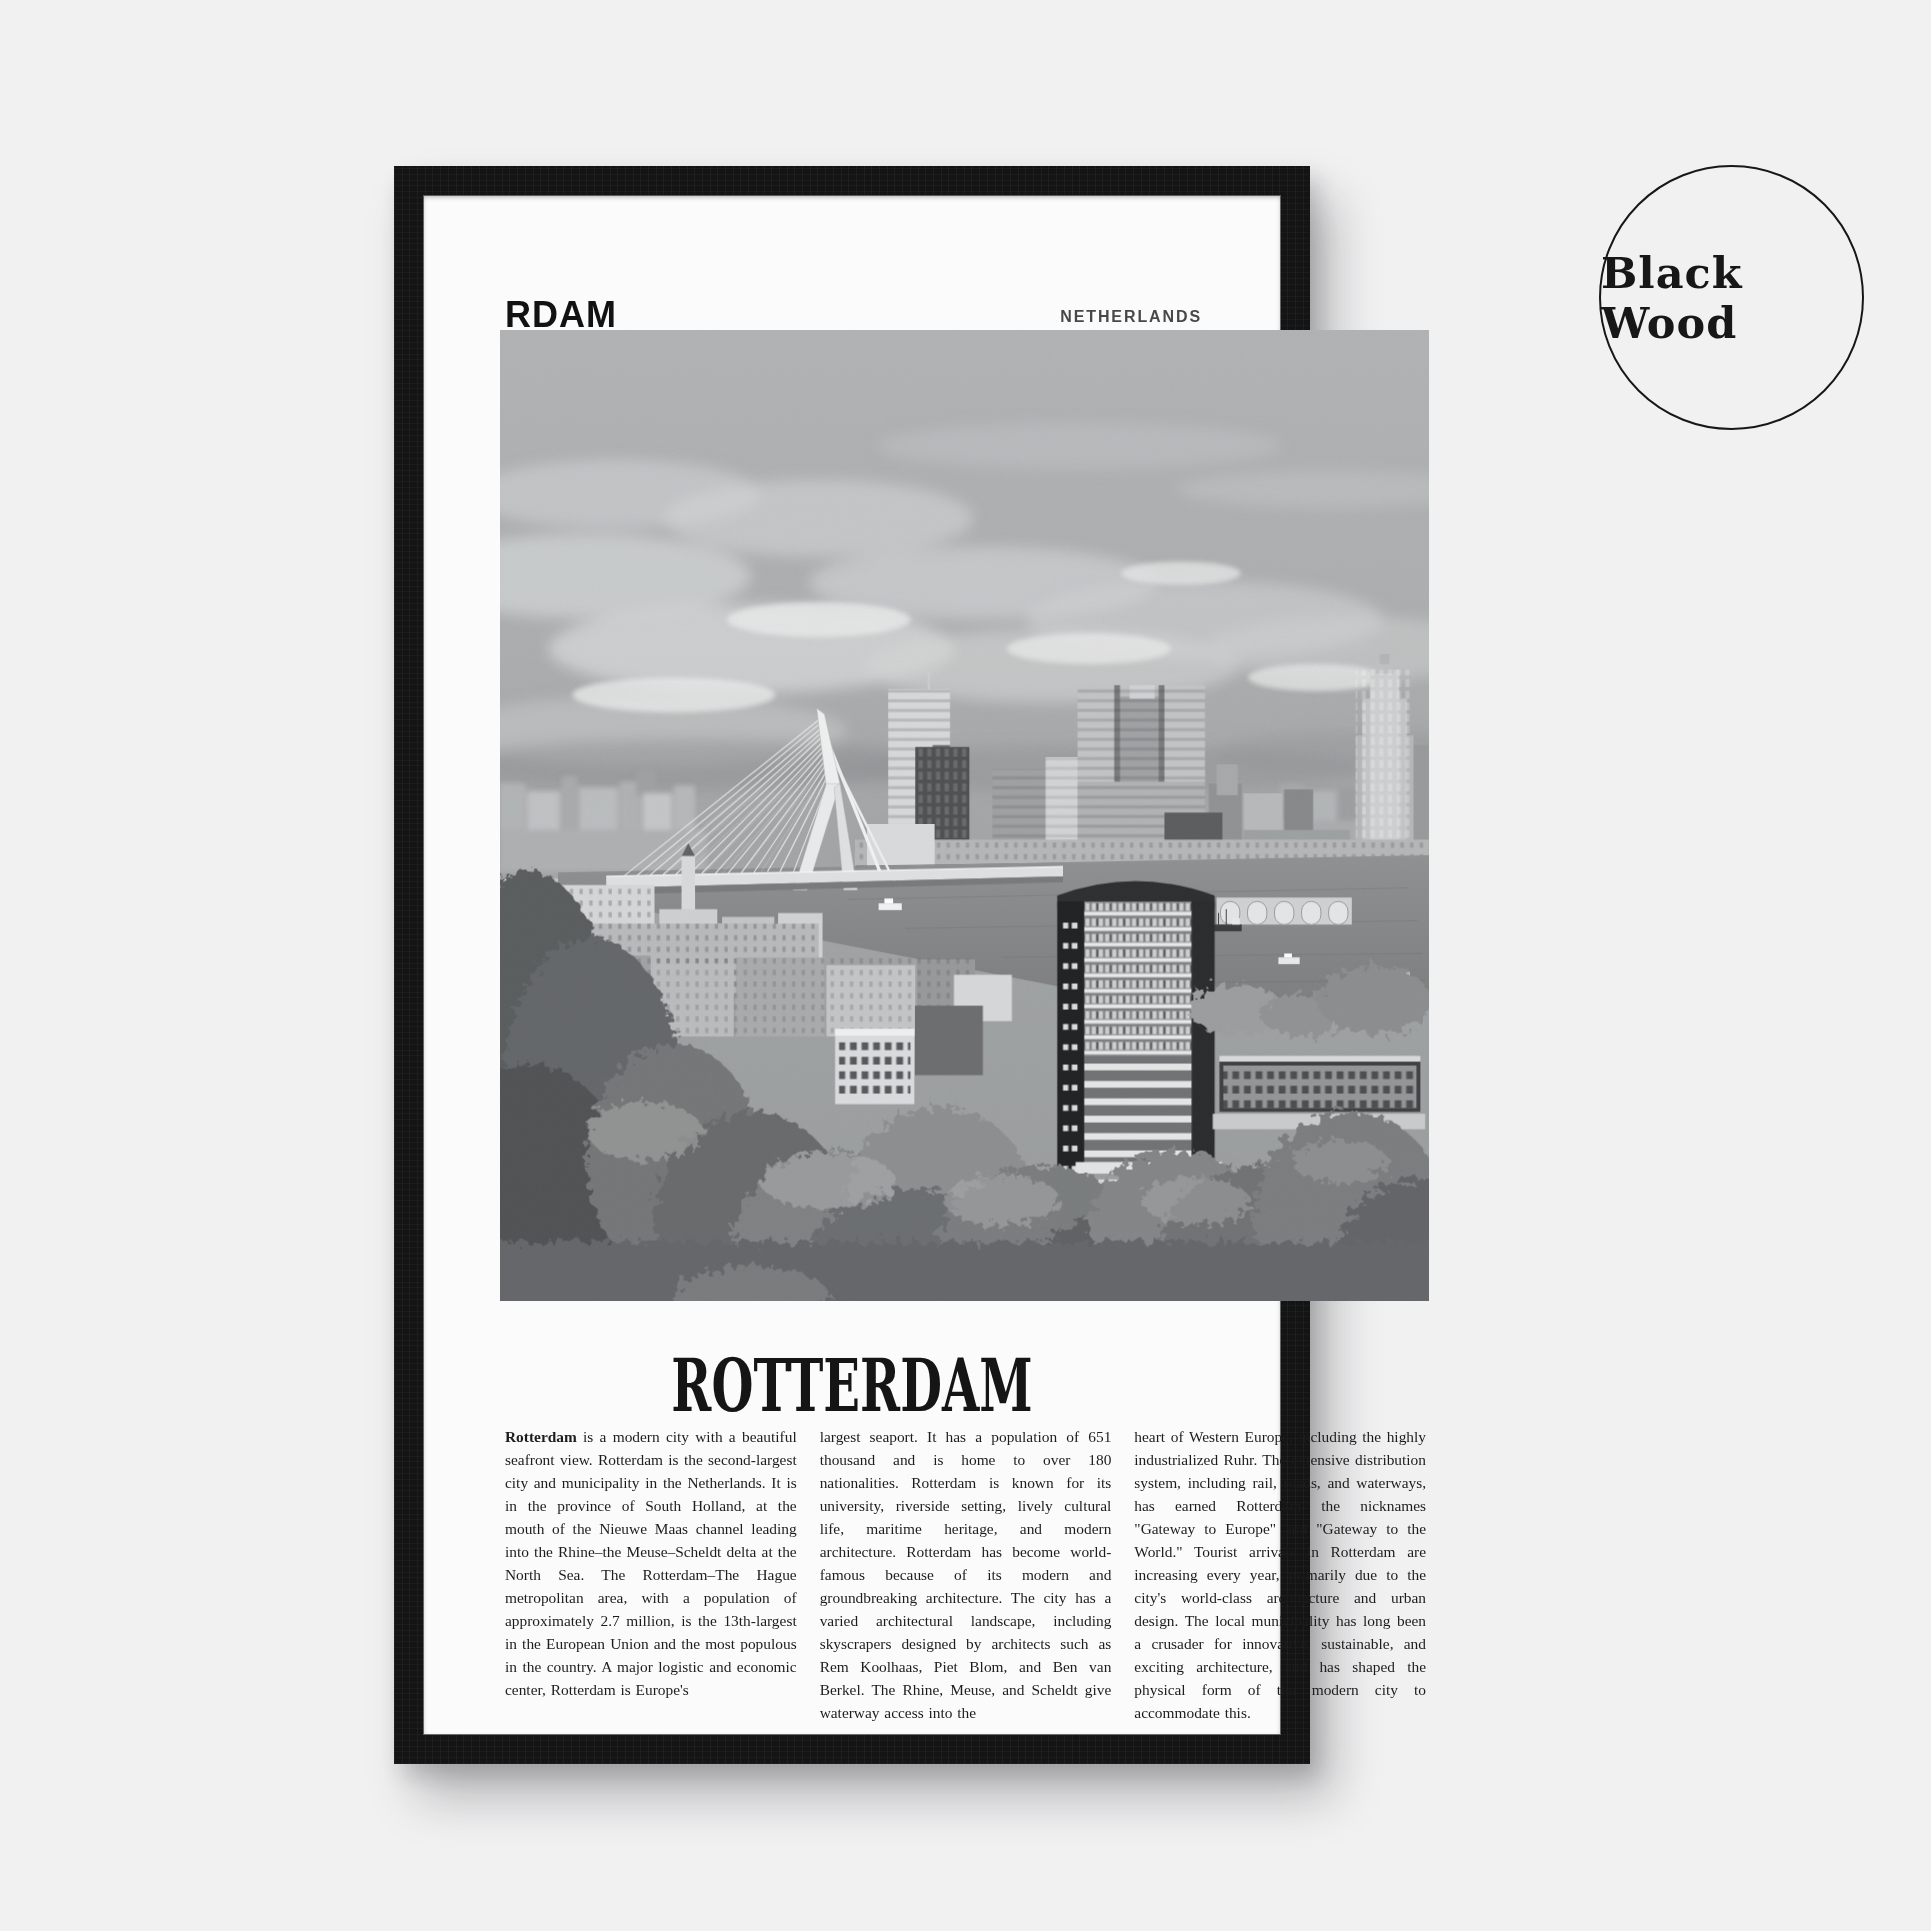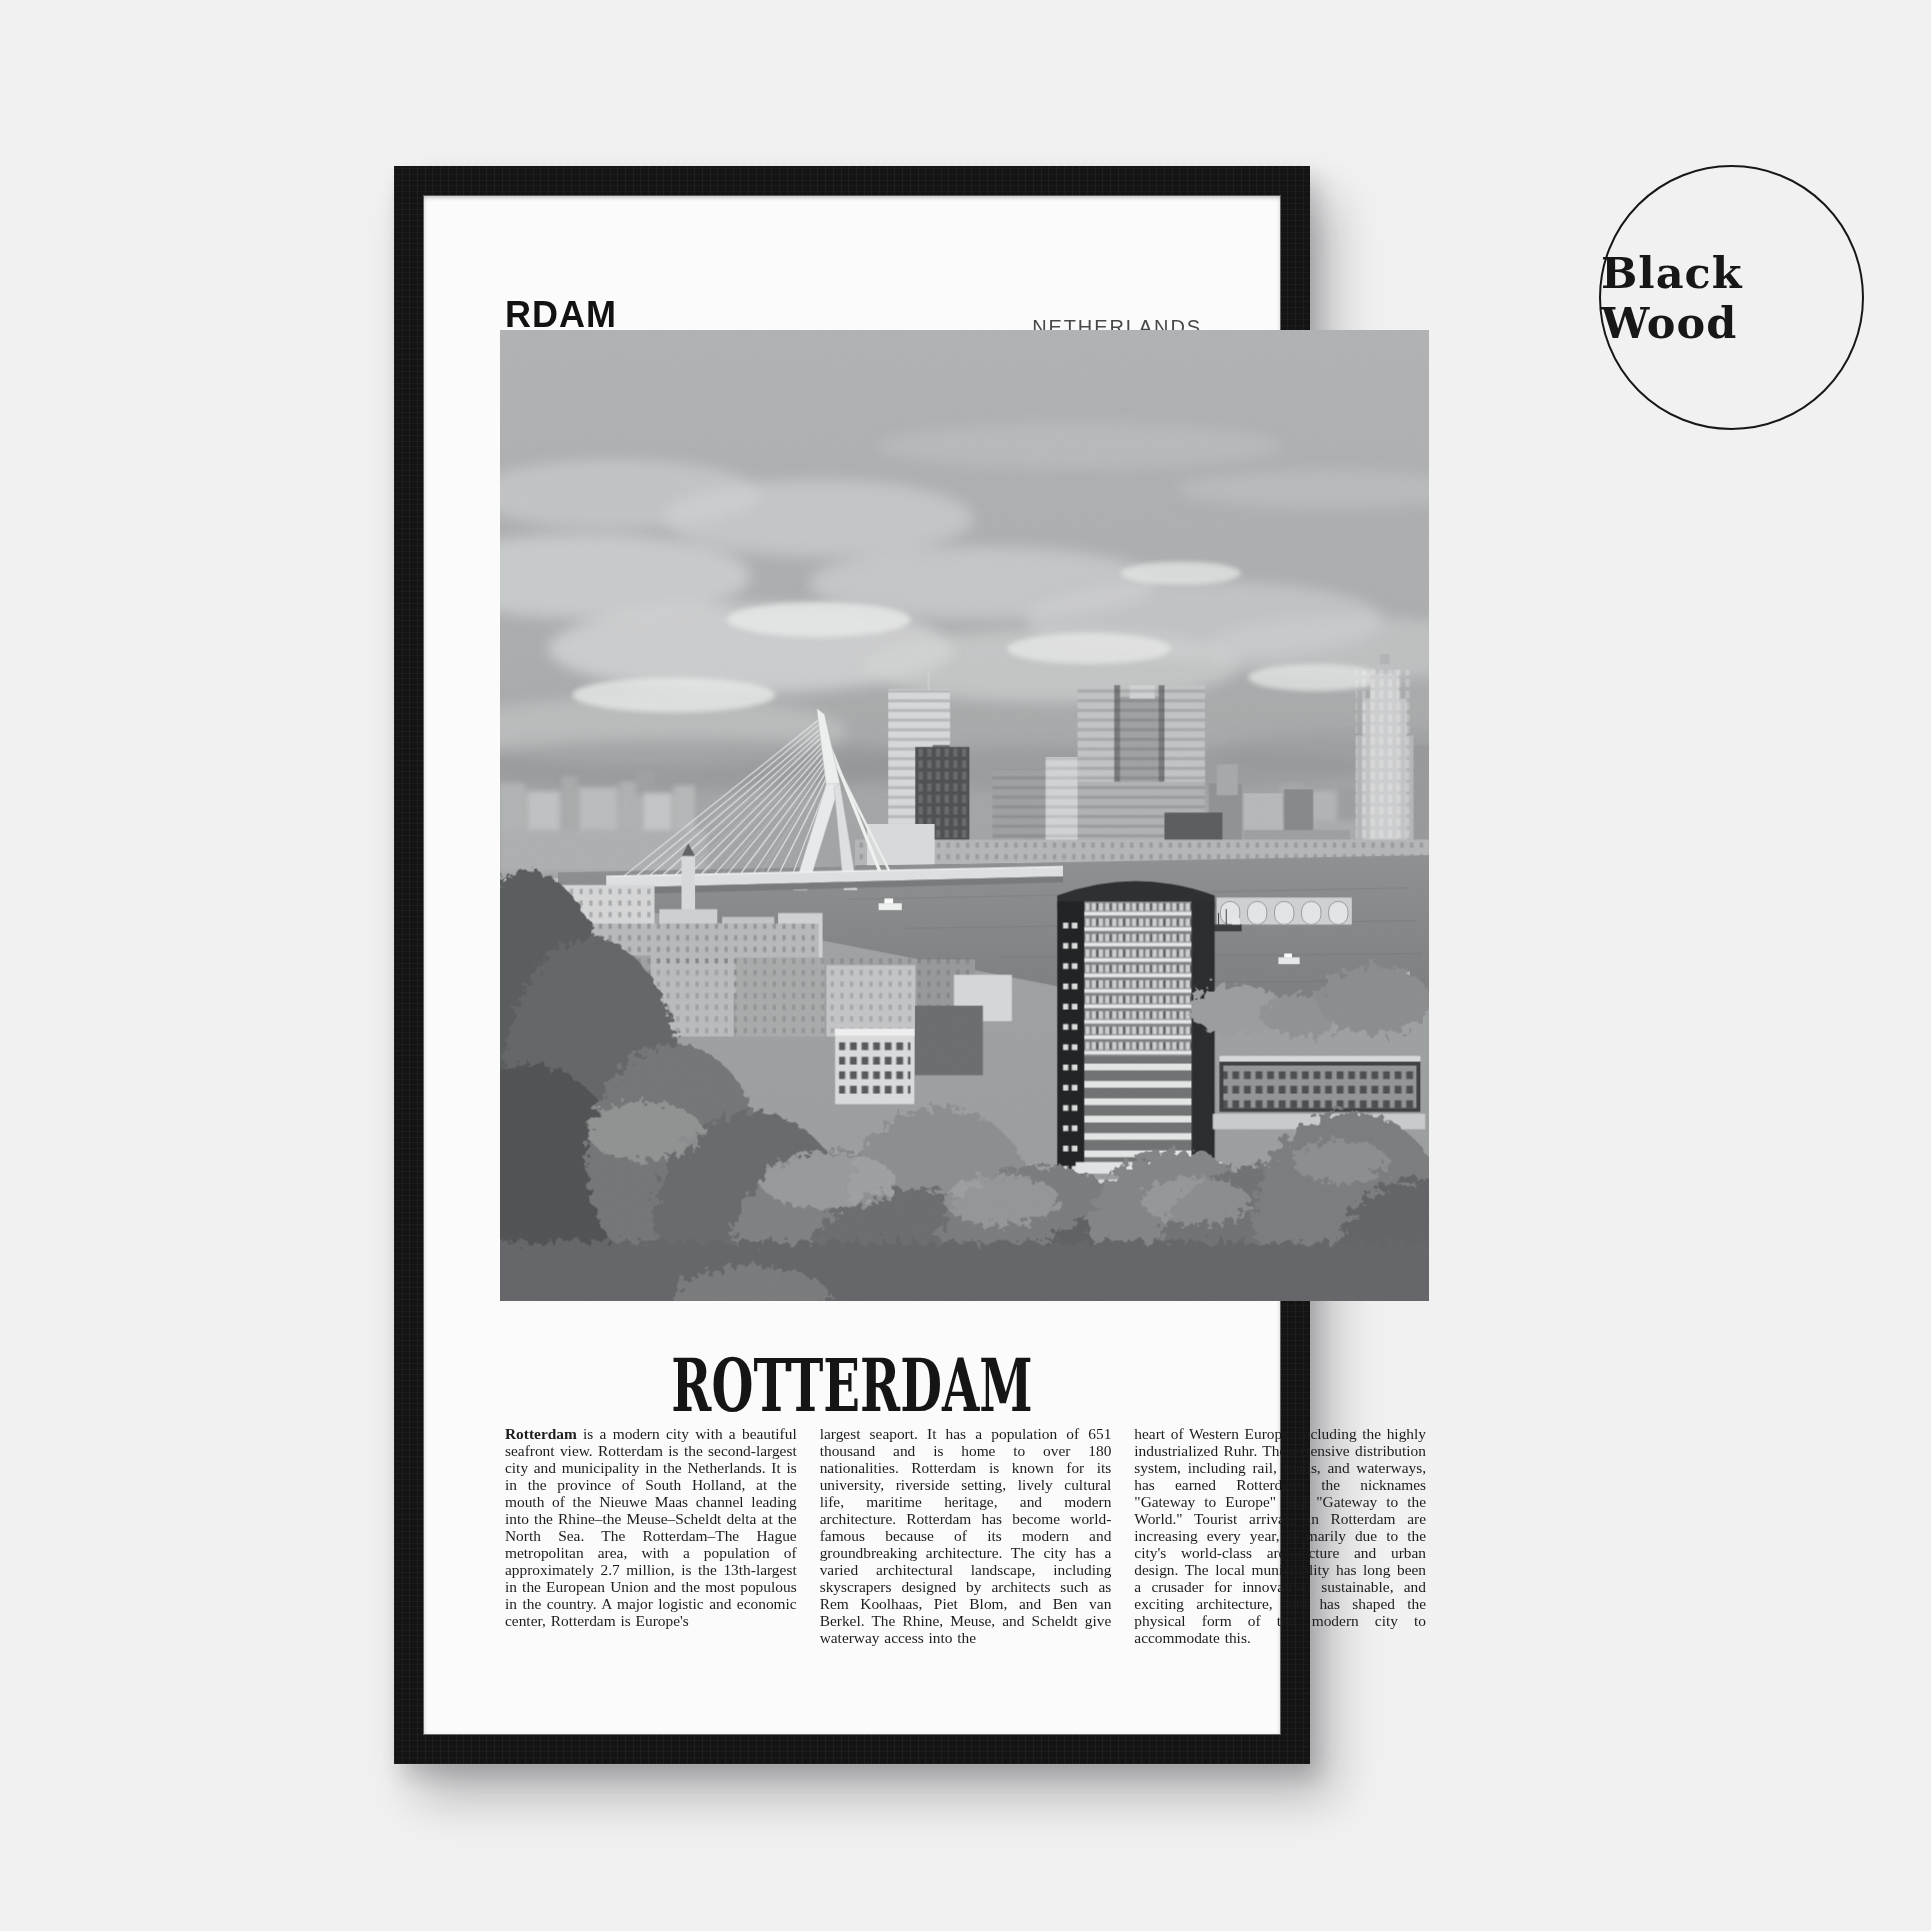--- a/index.html
+++ b/index.html
@@ -15,35 +15,35 @@
            background:
              repeating-linear-gradient(90deg, rgba(255,255,255,.045) 0 1px, transparent 1px 7.7px),
              repeating-linear-gradient(0deg, rgba(255,255,255,.03) 0 1px, transparent 1px 5.8px);
            pointer-events:none; }
   .poster { position:relative; width:100%; height:100%; background:#fbfbfb;
             box-shadow: inset 0 0 0 1px rgba(0,0,0,.55), inset 0 1.9px 5.8px rgba(0,0,0,.28); }
 
   
   .p-head-left  { position:absolute; left:82px; top:99px; font-weight:700; font-size:36px;
                   letter-spacing:1px; color:#121213; }
-  .p-head-right { position:absolute; right:79px; top:121px; font-weight:400; font-size:20px;
+  .p-head-right { position:absolute; right:79px; top:113px; font-weight:700; font-size:16px;
                   letter-spacing:1.9px; color:#48484a; }
   .photo { position:absolute; left:77px; top:135px; width:929px; height:971px;
            background:#a7a9aa; overflow:hidden; }
   .photo svg { display:block; width:100%; height:100%; }
 
   .p-title { position:absolute; left:0; right:0; top:1145px; height:89px;
              display:flex; align-items:center; justify-content:center;
              font-family:"DejaVu Serif", serif; font-weight:700; font-size:73px;
              color:#151516; transform:scaleX(.66); letter-spacing:0; white-space:nowrap; }
 
   .p-body { position:absolute; left:82px; top:1230px; width:921px;
             display:flex; gap:23px; }
   .p-col  { width:292px; font-family:"Liberation Serif", serif; font-size:15.4px;
-            line-height:17px; text-align:justify; color:#1c1c1e; word-spacing:1px; }
+            line-height:23px; text-align:justify; color:#1c1c1e; word-spacing:1px; }
   .p-col b { font-weight:700; }
 
   
   .badge { position:absolute; left:1599px; top:165px; width:265px; height:265px;
            border:2.9px solid #171717; border-radius:50%;
            display:flex; align-items:center; justify-content:flex-start; }
   .badge span { font-family:"DejaVu Serif", serif; font-weight:700; font-size:43px;
                 color:#171717; letter-spacing:1px; }
 </style>
 </head>

